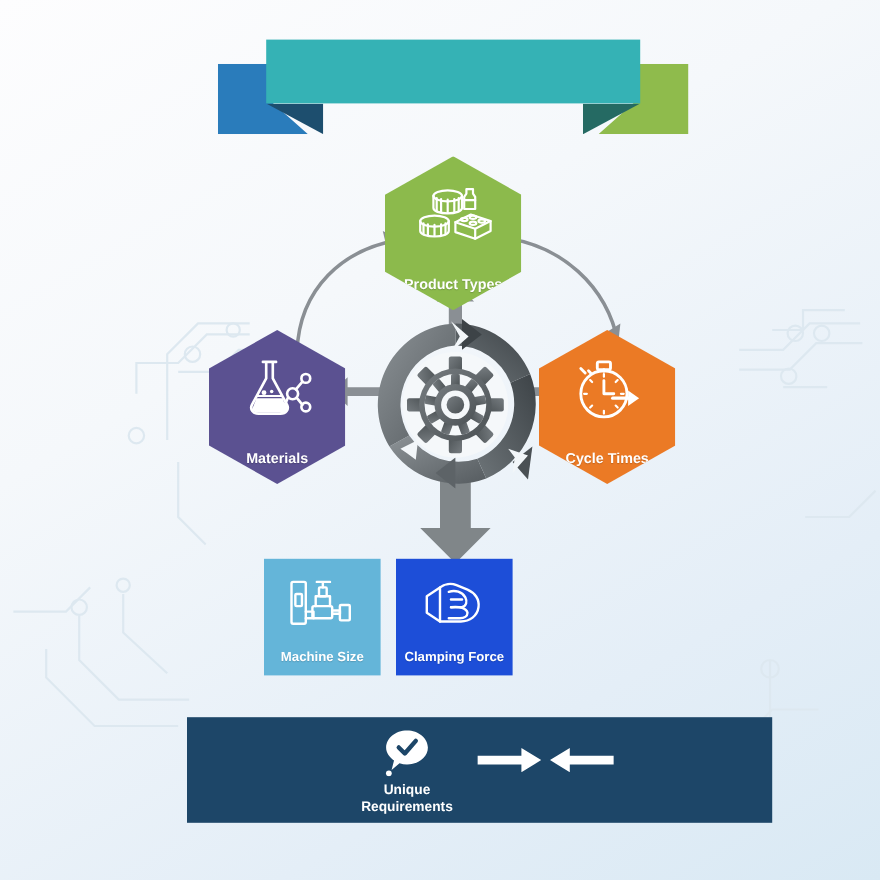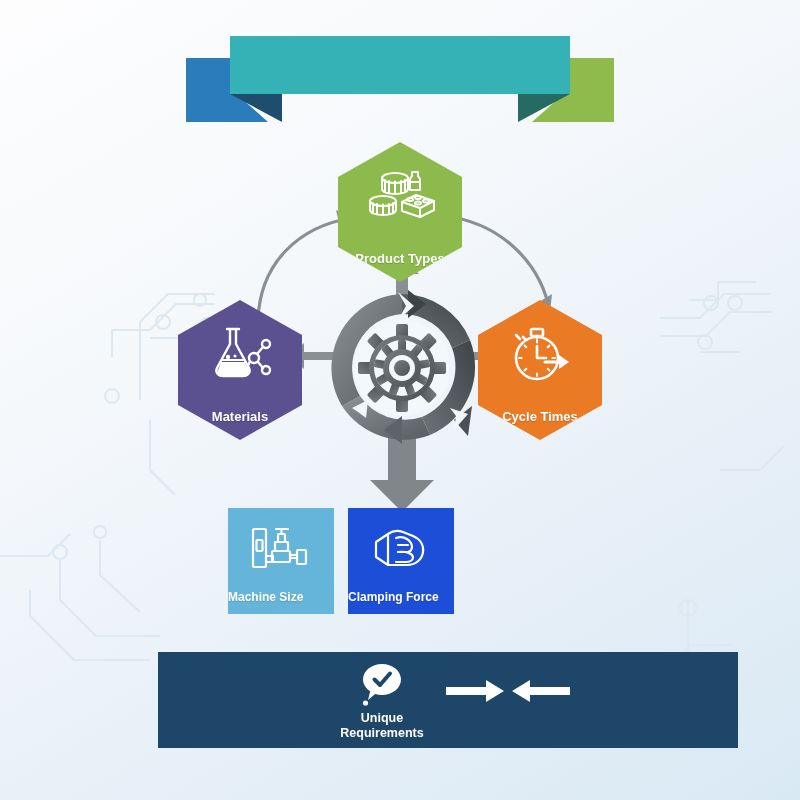--- a/index.html
+++ b/index.html
@@ -2,21 +2,21 @@
 <html><head>
 <meta charset="utf-8">
 <style>
   html,body{margin:0;padding:0;}
   body{
     width:800px;height:800px;overflow:hidden;
     font-family:"Liberation Sans", sans-serif;
     background:linear-gradient(150deg,#fdfdfe 0%,#f5f8fb 35%,#e4eef7 75%,#d9e9f4 100%);
     position:relative;
   }
-  #stage{position:absolute;inset:0;}
+  #stage{position:absolute;inset:0;margin-left:12px;}
 
   
   .circuit{position:absolute;inset:0;pointer-events:none;}
 
   
   .banner{position:absolute;left:186px;top:30px;width:428px;height:92px;}
   .banner .tail-l{position:absolute;left:0;top:28px;width:82px;height:64px;
      background:#2a7cbb;clip-path:polygon(0 0,100% 0,56% 50%,100% 100%,0 100%);}
   .banner .tail-r{position:absolute;right:0;top:28px;width:82px;height:64px;
      background:#8fbb4c;clip-path:polygon(0 0,100% 0,100% 100%,0 100%,44% 50%);}
@@ -50,31 +50,31 @@
   #arrow-left{left:290px;top:338px;width:46px;height:36px;}
   #arrow-right{left:468px;top:338px;width:46px;height:36px;}
   #arrow-down{left:368px;top:434px;width:68px;height:78px;}
   #arc-left{left:248px;top:200px;width:120px;height:130px;}
   #arc-right{left:436px;top:200px;width:130px;height:130px;}
 
   
   .tiles{position:absolute;left:228px;top:508px;width:348px;height:106px;
      display:flex;gap:14px;}
   .tile{width:106px;height:106px;position:relative;
-     display:flex;flex-direction:column;align-items:flex-start;justify-content:flex-end;
+     display:flex;flex-direction:column;align-items:center;justify-content:flex-end;
      padding-bottom:10px;box-sizing:border-box;}
   .tile .ticon{position:absolute;top:16px;left:0;right:0;display:flex;justify-content:center;}
   .tile .tlabel{color:#fff;font-size:12px;font-weight:bold;text-align:center;
      text-shadow:0 1px 1px rgba(0,0,0,.15);}
   #tile-machine{background:#64b5d9;}
   #tile-clamp{background:#1d4ed8;}
   #tile-control{background:#f0954b;}
 
   
-  #bottom-bar{position:absolute;left:158px;top:652px;width:580px;height:96px;
+  #bottom-bar{position:absolute;left:158px;top:652px;width:532px;height:96px;
      background:#1d4668;display:flex;align-items:center;justify-content:center;}
   .bnode{width:120px;display:flex;flex-direction:column;align-items:center;justify-content:center;
      position:relative;}
   .bnode .bicon{height:46px;display:flex;align-items:flex-end;justify-content:center;}
   .bnode .blabel{color:#fff;font-size:12.5px;font-weight:bold;text-align:center;
      line-height:1.15;margin-top:5px;}
   .bsep{width:66px;display:flex;align-items:center;justify-content:center;
      padding-bottom:18px;}
 </style>
 </head>

